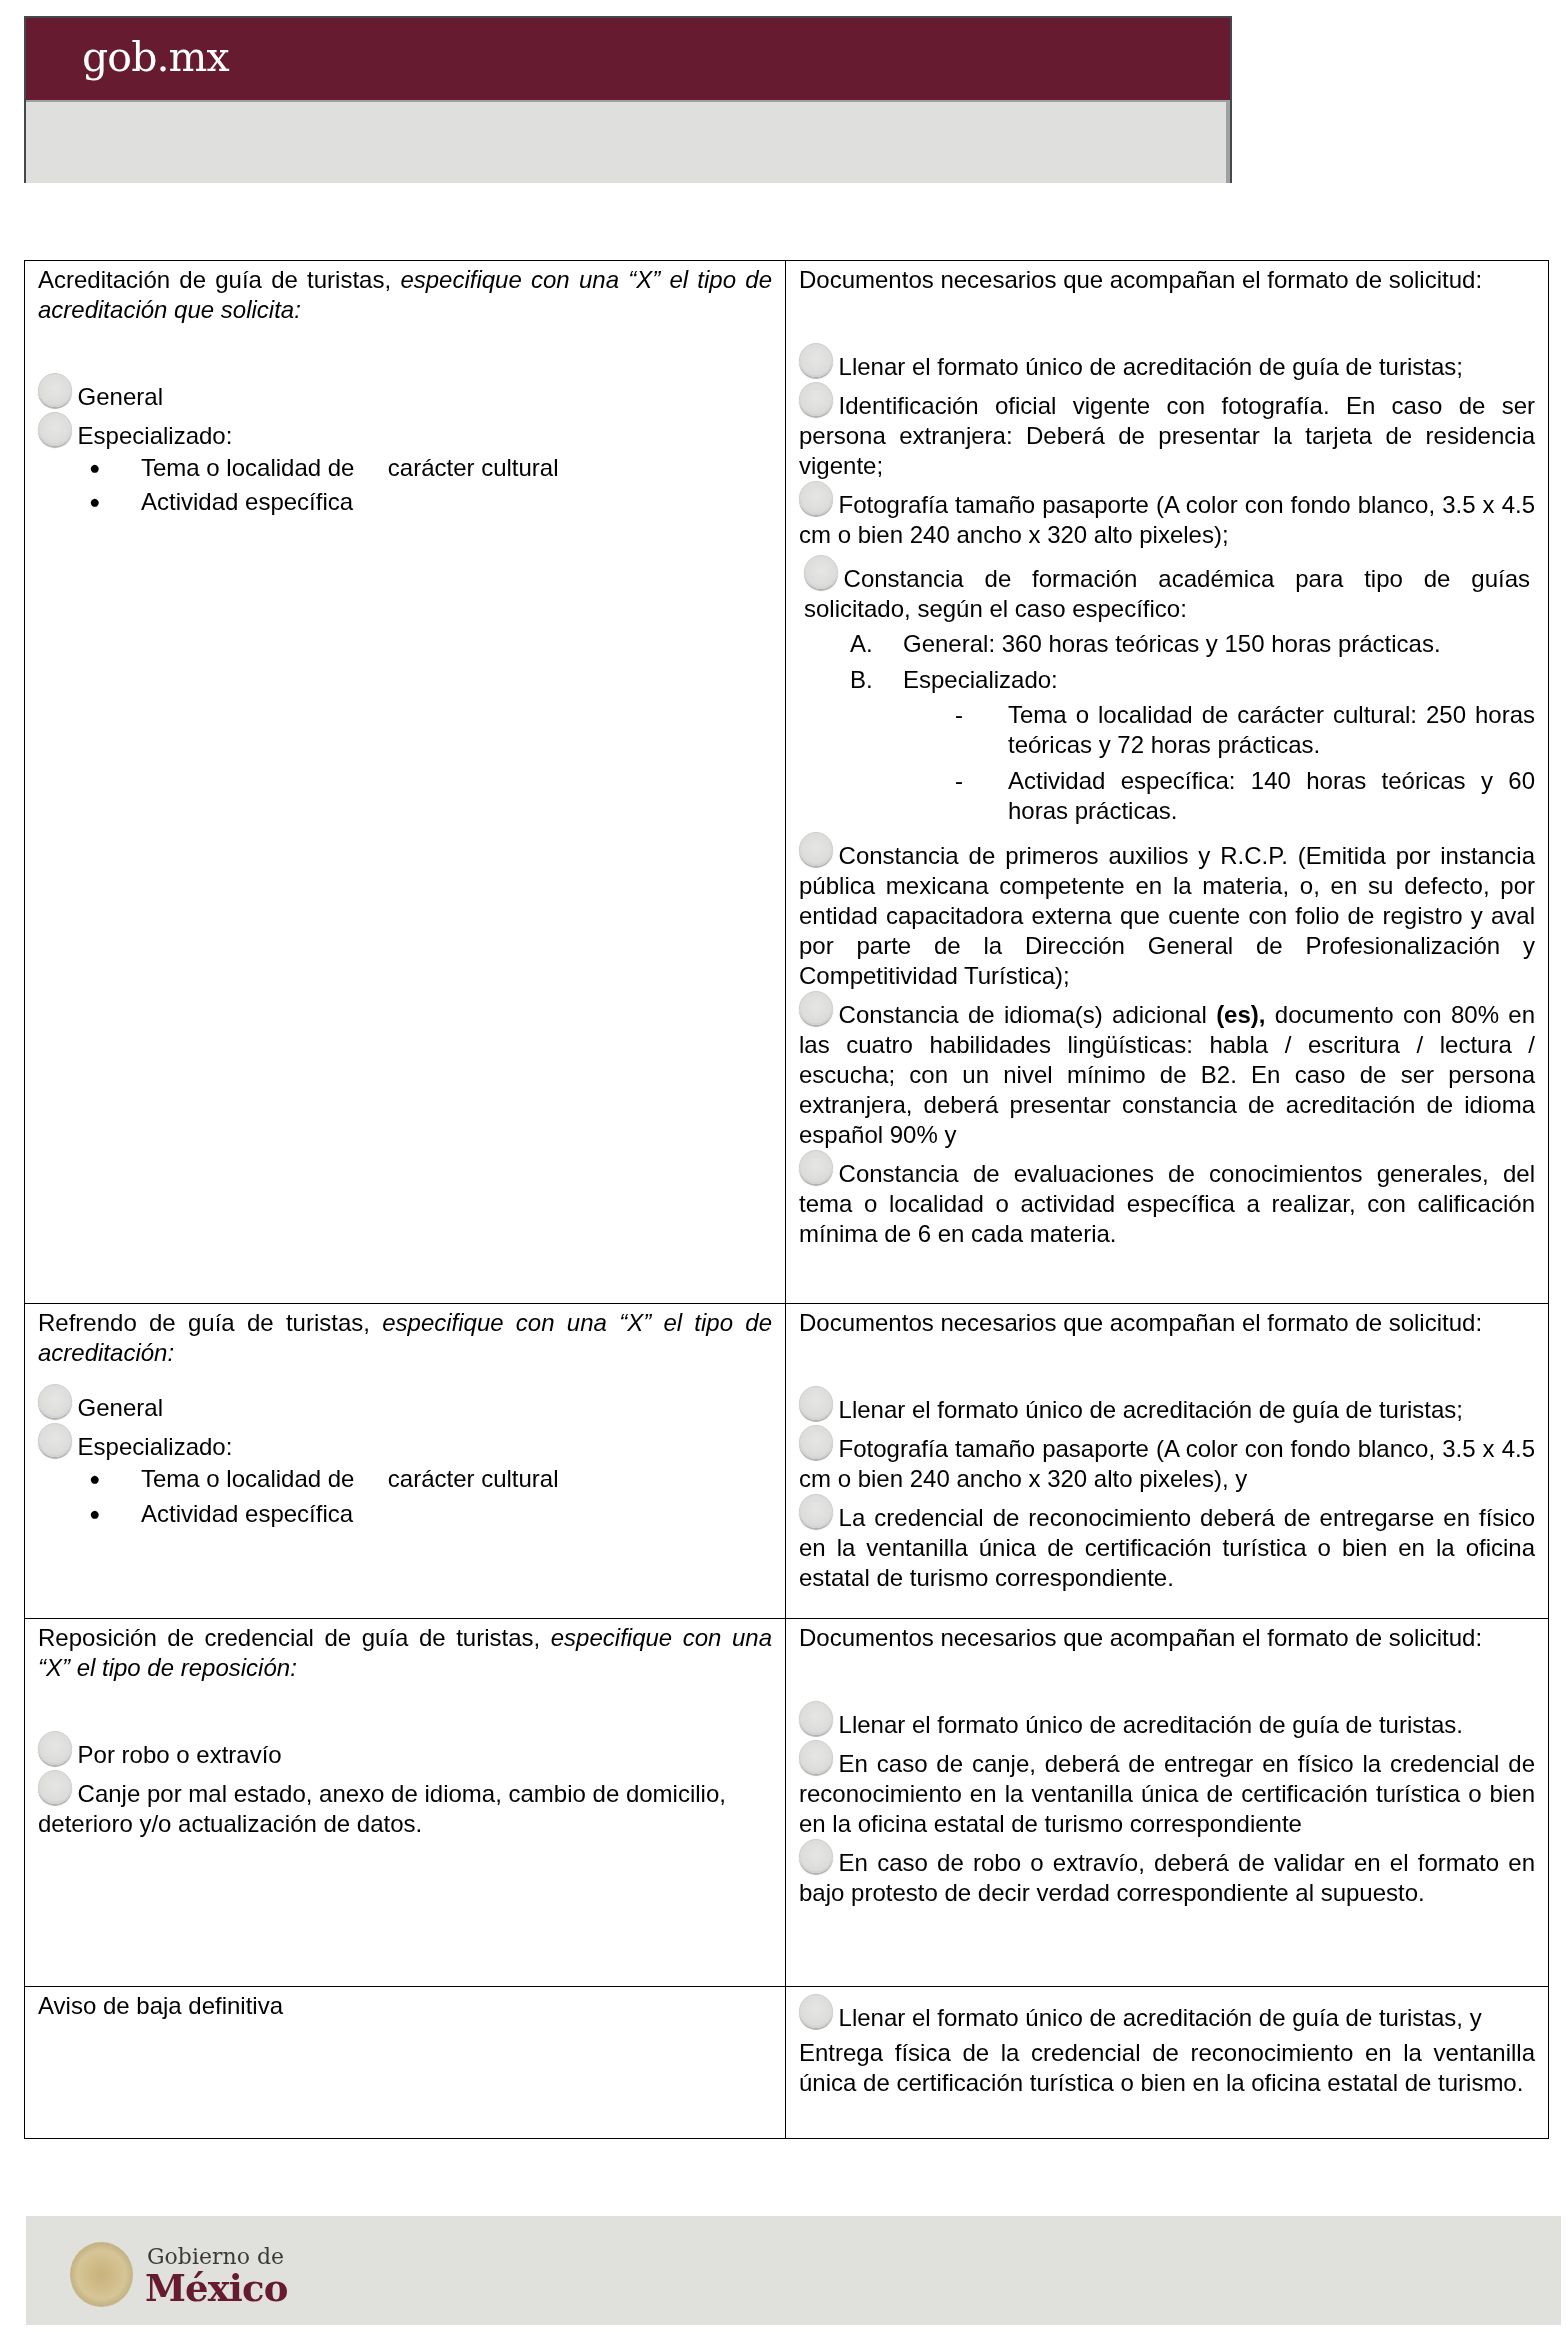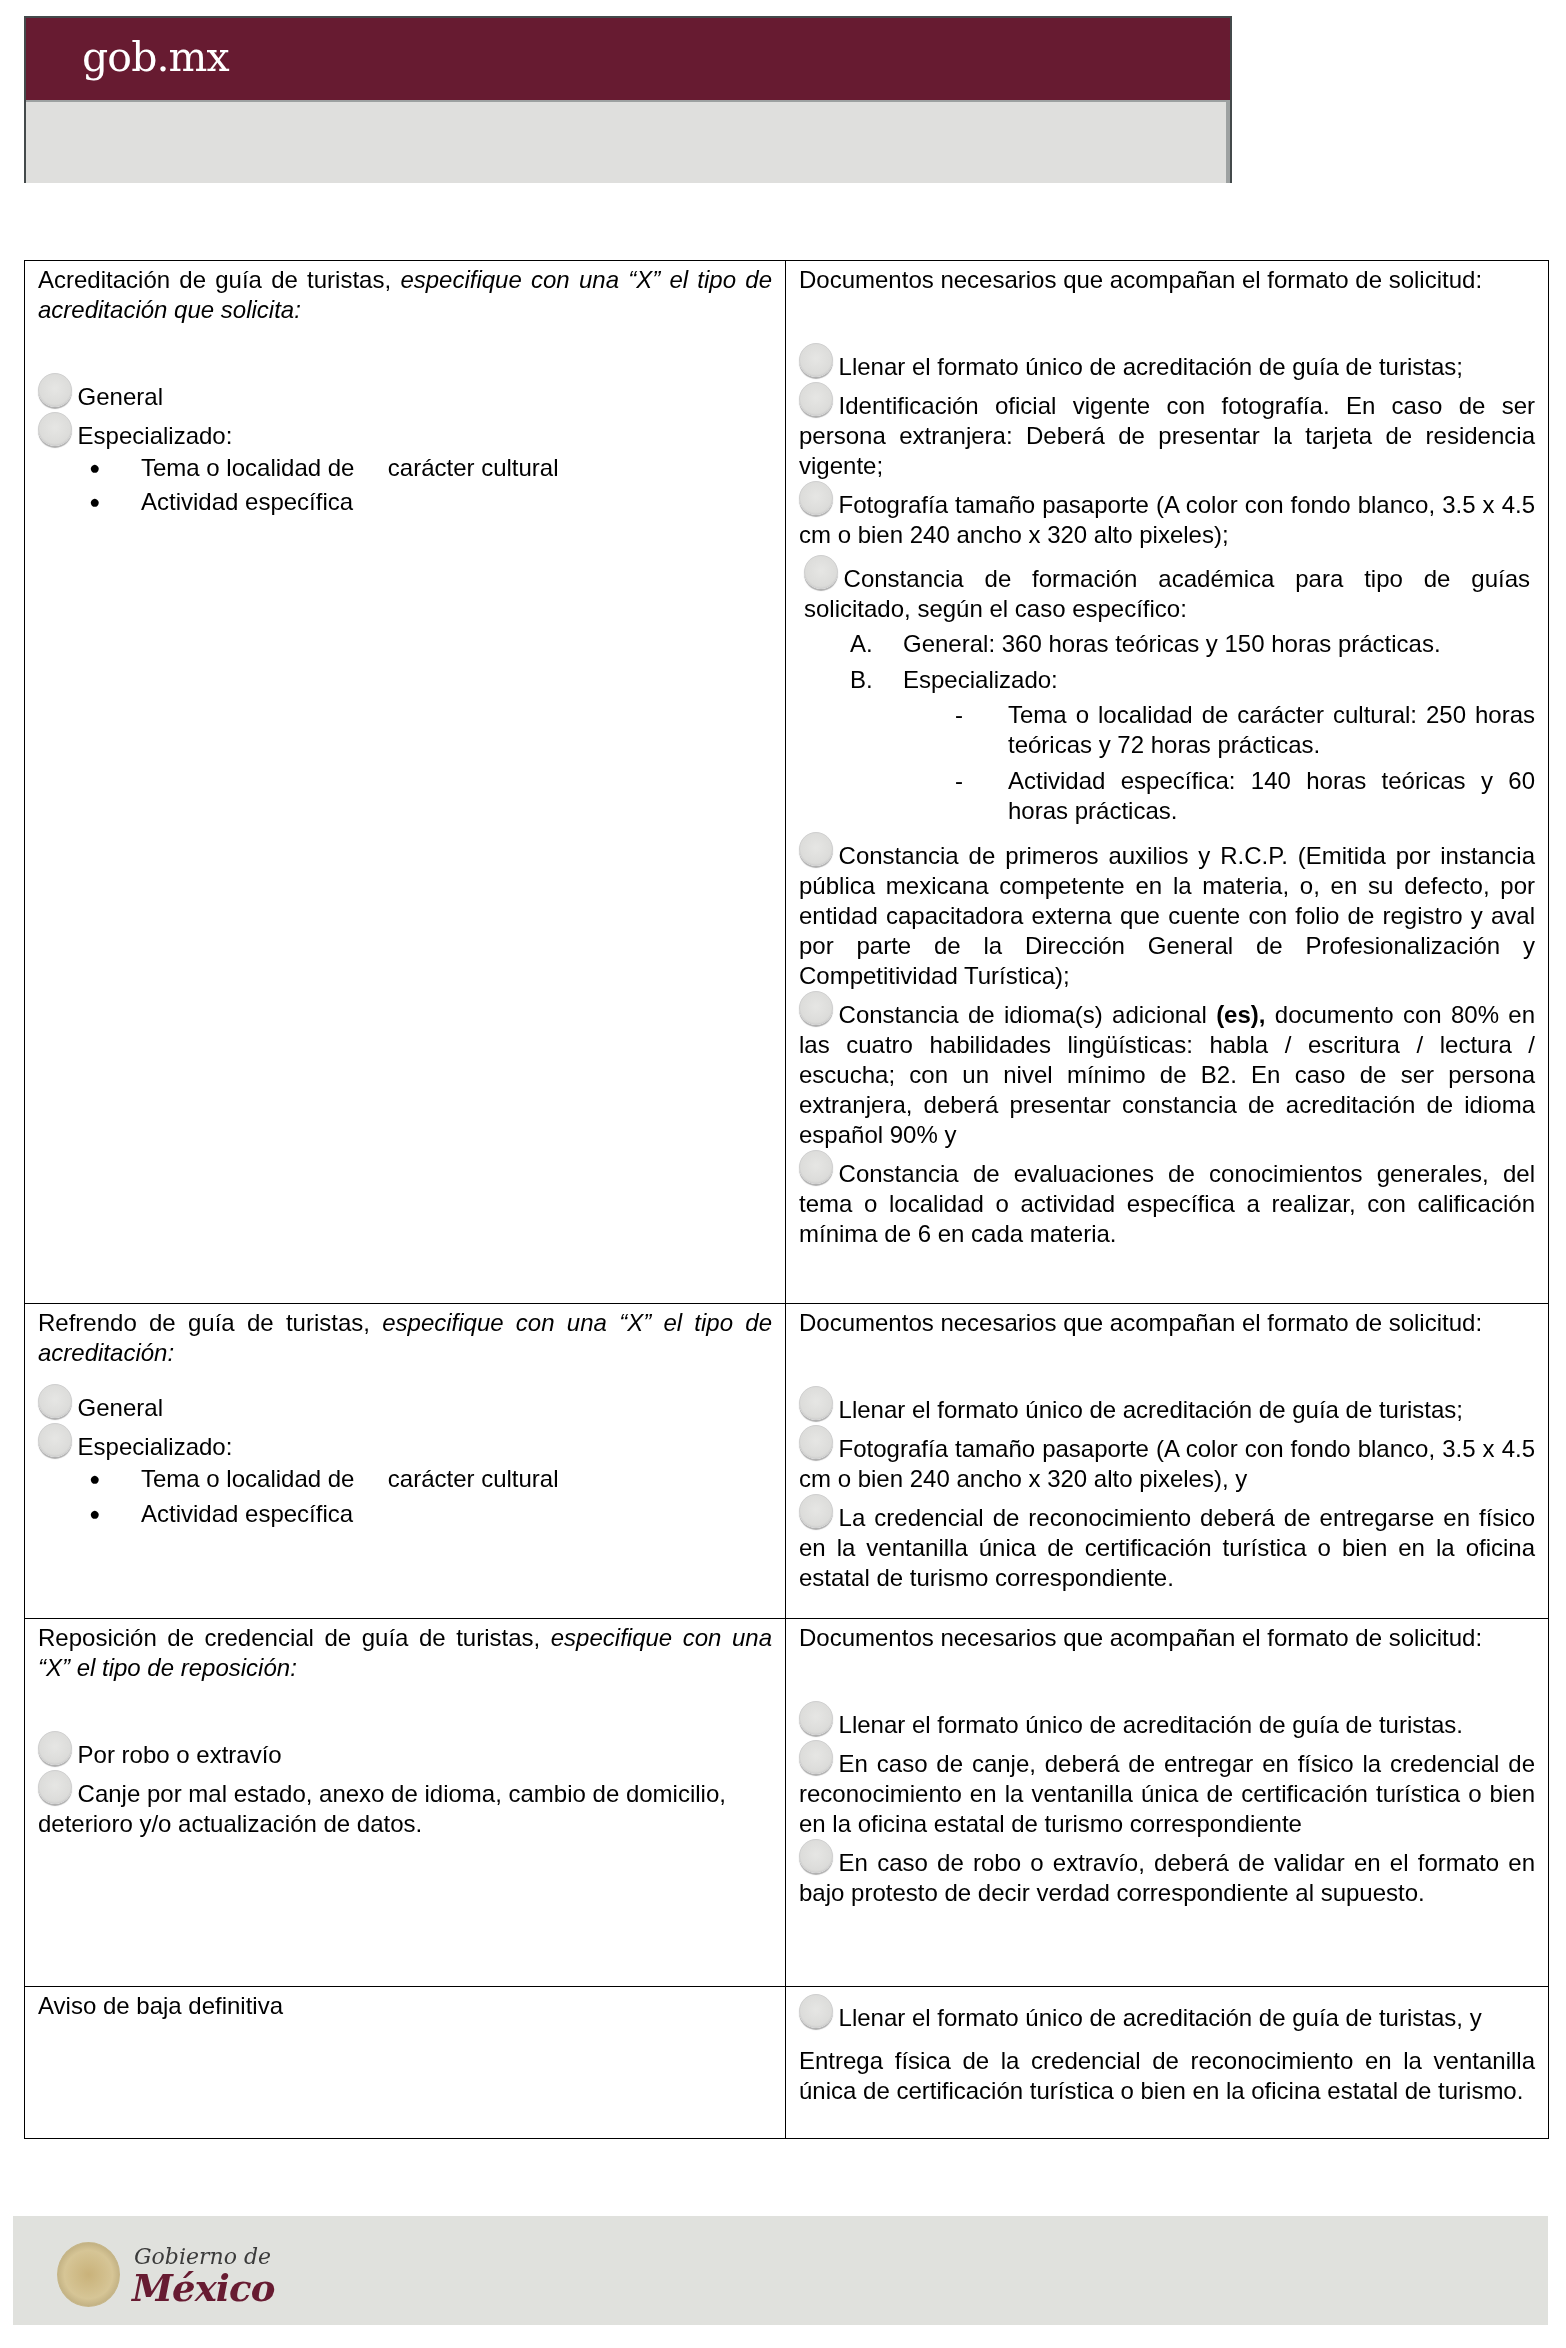--- a/index.html
+++ b/index.html
@@ -35,21 +35,21 @@
   .bullets li::before { content: "\25CF"; position: absolute; left: 0; top: 0; font-size: 18.6px; }
   .alpha { list-style: none; margin: 3.7px 0 0 0; padding: 0 0 0 51px; }
   .alpha li { position: relative; padding-left: 53px; margin-bottom: 5.6px; }
   .alpha .mk { position: absolute; left: 0; }
   .dash { list-style: none; margin: 3.7px 0 5.6px 0; padding: 0 0 0 209px; }
   .dash li { position: relative; padding-left 0; margin-bottom: 5.6px; text-align: justify; }
   .dash .mk { position: absolute; left: -53px; }
   .cell-inner p { margin: 0; }
 
   
-  .footer { position: absolute; left: 13px; top: 2216px; width: 1535px; height: 109px; background: #e0e1dd; font-style: italic; }
+  .footer { position: absolute; left: 26px; top: 2216px; width: 1535px; height: 109px; background: #e0e1dd; }
   .seal { position: absolute; left: 44px; top: 26px; width: 61px; height: 63px; border-radius: 50%;
           background: radial-gradient(circle, #c9b27a 0%, #d6c596 55%, #bfae80 75%, #e0e1dd 100%); border: 1.9px solid #c6b688; }
   .footer-gob { position: absolute; left: 121px; top: 28px; font-family: "DejaVu Serif", serif; font-size: 22px; color: #3a3a3a; }
   .footer-mex { position: absolute; left: 119px; top: 50px; font-family: "DejaVu Serif", serif; font-size: 37px; color: #671b31; font-weight: bold; letter-spacing: -0.9px; }
 </style>
 </head>
 <body>
 
 <div class="banner">
   <div class="banner-top">
@@ -144,21 +144,21 @@
       </div>
     </td>
   </tr>
 
   <tr style="height:152px">
     <td>
       <p style="margin:0">Aviso de baja definitiva</p>
     </td>
     <td>
       <div class="cell-inner">
-        <p class="opt justify" style="margin-top:3.7px;margin-bottom:13px"><span class="radio"></span><span>Llenar el formato único de acreditación de guía de turistas, y</span></p>
+        <p class="opt justify" style="margin-top:3.7px;margin-bottom:5px"><span class="radio"></span><span>Llenar el formato único de acreditación de guía de turistas, y</span></p>
         <p class="justify" style="margin:0">Entrega física de la credencial de reconocimiento en la ventanilla única de certificación turística o bien en la oficina estatal de turismo.</p>
       </div>
     </td>
   </tr>
 </tbody>
   </table>
 
 <div class="footer">
   <div class="seal"></div>
   <div class="footer-gob">Gobierno de</div>

